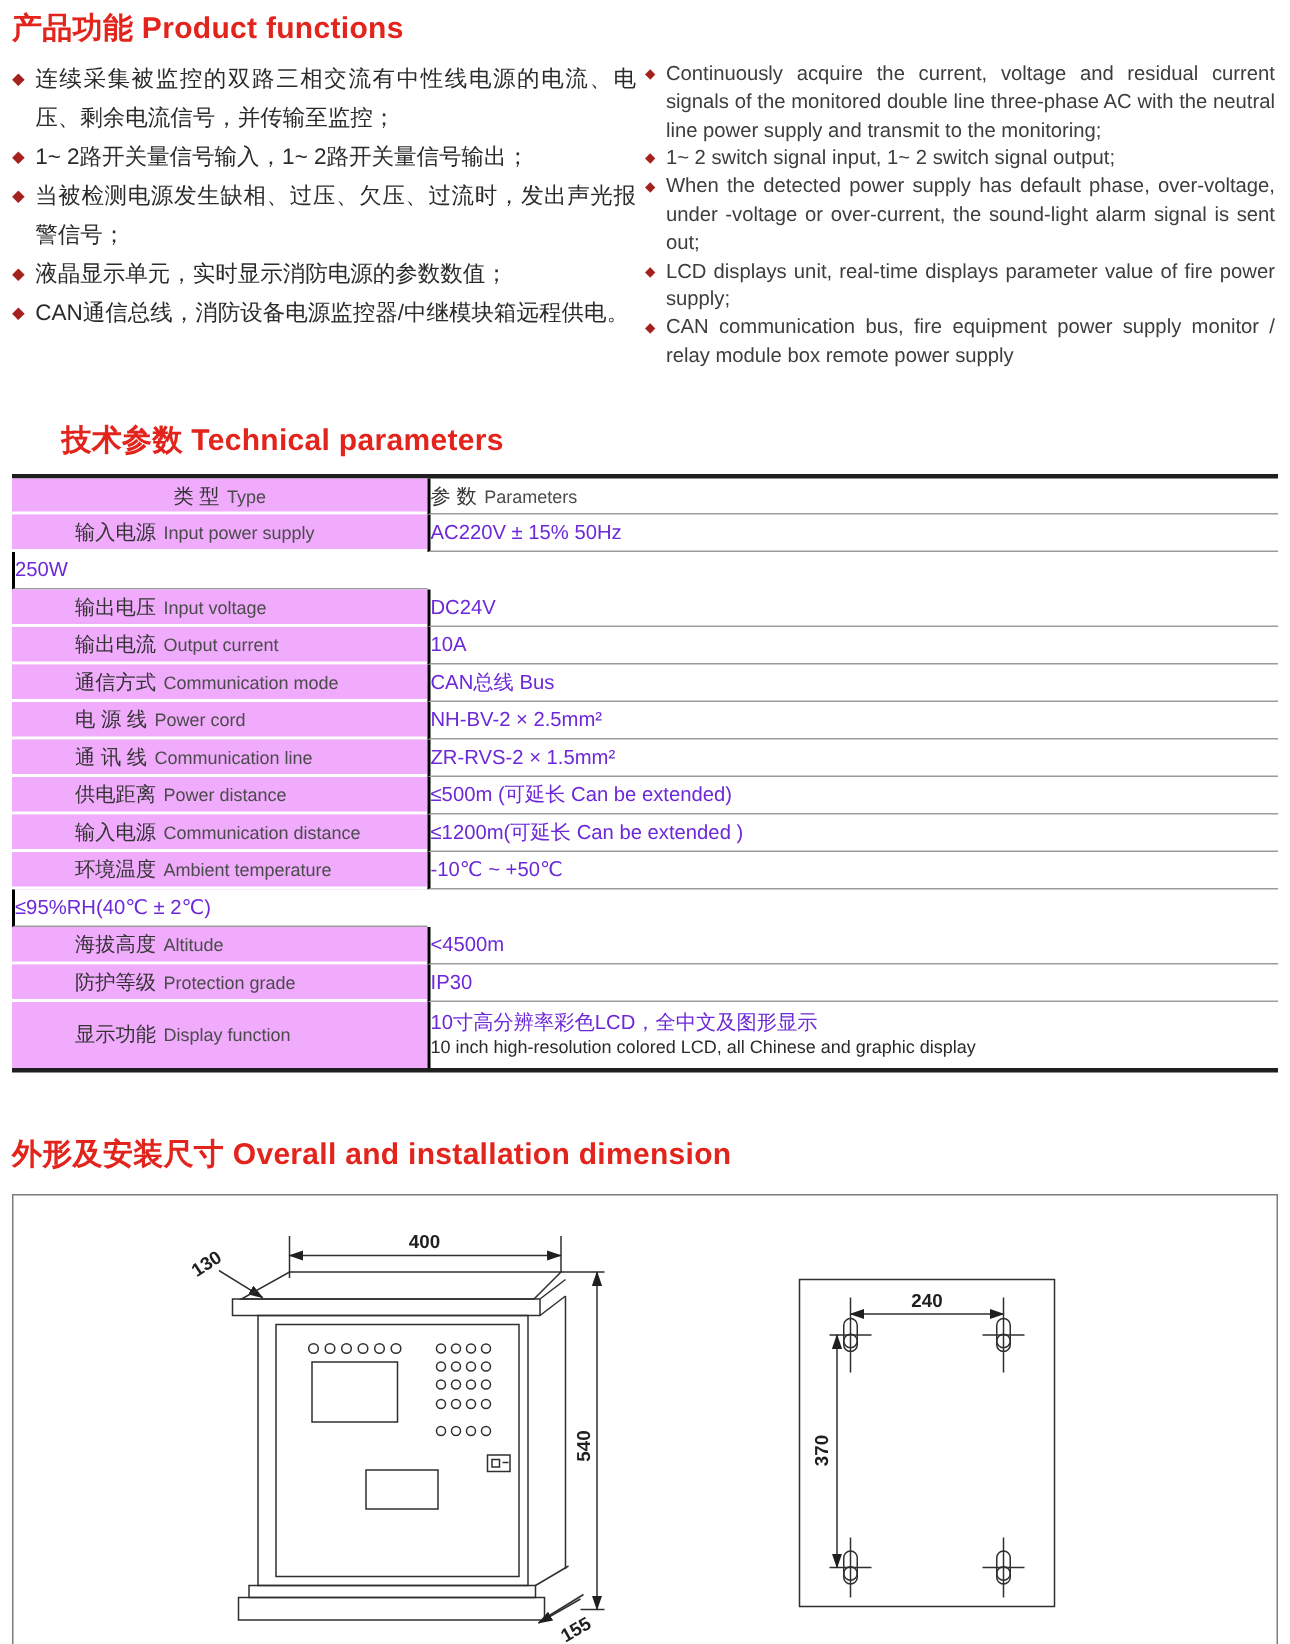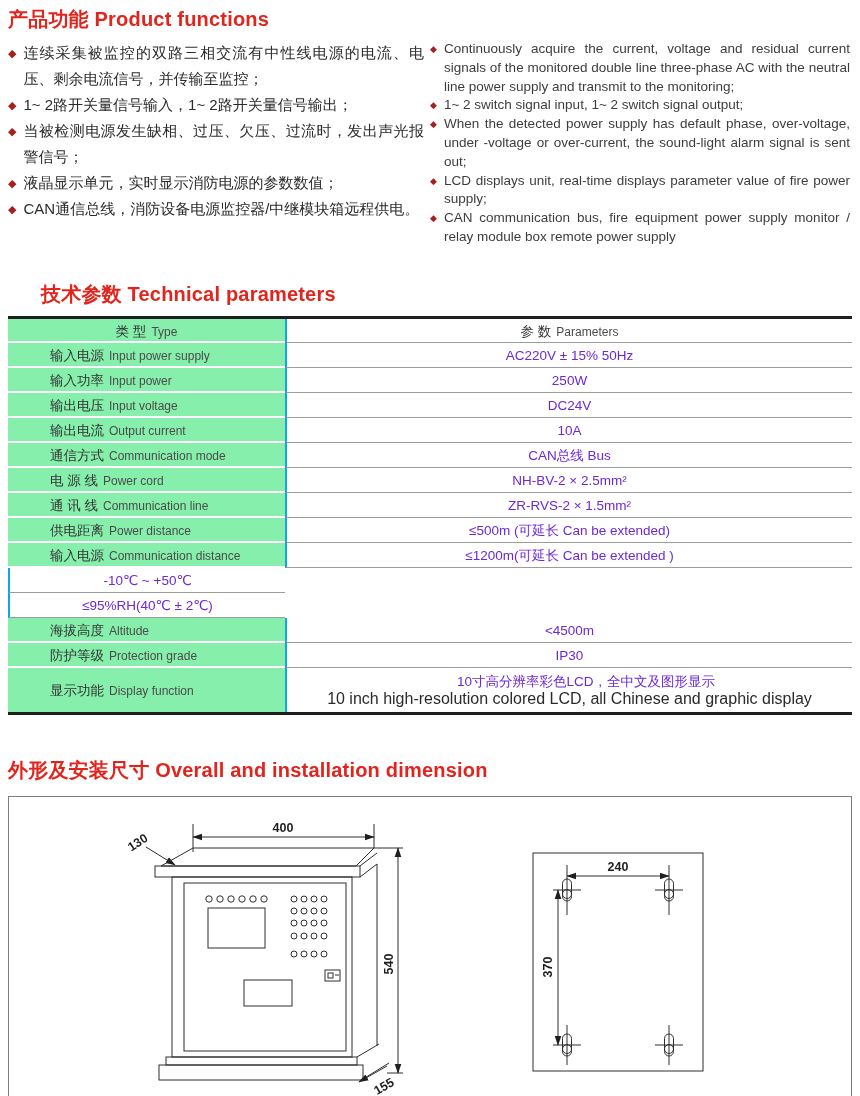--- a/index.html
+++ b/index.html
@@ -28,37 +28,37 @@
   .pf-col-zh li { font-size:15px; line-height:26px; text-align:justify; color:#2b2b2b; }
   .pf-col-zh .blt { font-size:11px; line-height:26px; }
   .pf-col-en li { font-size:13.5px; line-height:18.8px; text-align:justify; color:#3d3d3d; }
   .pf-col-en .blt { font-size:9px; line-height:18.8px; }
 
   
   h1.sec.tp { margin-top:34px;margin-left:33px; }
   .ttable { margin-top:9px; border-top:3px solid #1f1f1f; border-bottom:3px solid #1f1f1f; }
   .trow { display:grid; grid-template-columns:277px 1fr; }
   .trow .l {
-    background:#86efac; border-bottom:2px solid #ffffff;
+    background:#f0abfc; border-bottom:2px solid #ffffff;
     height:25px; line-height:24px; padding-left:42px; white-space:nowrap;
   }
   .trow .r {
-    border-left:2px solid #0ea5e9; border-bottom:1px solid #9c9c9c;
-    height:25px; line-height:24px; text-align:center;
+    border-left:2px solid #000000; border-bottom:1px solid #9c9c9c;
+    height:25px; line-height:24px; 
   }
   .trow.head .l { height:24px; line-height:23px; padding-left:0; text-align:center; }
   .trow.head .r { height:24px; line-height:23px; }
   .trow.last .l, .trow.last .r { border-bottom:none; height:44px; }
   .trow.last .l { line-height:44px; }
   .trow.last .r { line-height:normal; display:flex; flex-direction:column; justify-content:center; }
   .zh-lab { font-size:13.5px; color:#333333; }
   .en-lab { font-size:12px; color:#4b4b4b; margin-left:5px; }
   .val { font-size:13.5px; color:#6d28d9; }
-  .val-sub { font-size:16px; color:#2a2a2a; line-height:15px; }
-  .trow.last .val { line-height:18px;margin-left:33px; }
+  .val-sub { font-size:12px; color:#2a2a2a; line-height:15px; }
+  .trow.last .val { line-height:18px; }
 
   
   h1.sec.dim { margin-top:42px; }
   .draw-panel {
     margin-top:13px; width:844px; height:329px;
     border:1px solid #7d7d7d; background:#ffffff;
   }
   .draw-panel svg { display:block; width:100%; height:100%; }
   svg text { font-family:"Liberation Sans","DejaVu Sans",sans-serif; font-size:12.5px; font-weight:bold; fill:#1f1f1f; }
 </style>
@@ -128,21 +128,20 @@
     <div class="ttable">
       <div class="trow head">
         <div class="l"><span class="zh-lab">类  型</span><span class="en-lab">Type</span></div>
         <div class="r"><span class="zh-lab">参  数</span><span class="en-lab">Parameters</span></div>
       </div>
       <div class="trow">
         <div class="l"><span class="zh-lab">输入电源</span><span class="en-lab">Input power supply</span></div>
         <div class="r"><span class="val">AC220V ± 15%   50Hz</span></div>
       </div>
       <div class="trow">
-        <div class="l"><span class="zh-lab">输入功率</span><span class="en-lab">Input power</span></div>
         <div class="r"><span class="val">250W</span></div>
       </div>
       <div class="trow">
         <div class="l"><span class="zh-lab">输出电压</span><span class="en-lab">Input voltage</span></div>
         <div class="r"><span class="val">DC24V</span></div>
       </div>
       <div class="trow">
         <div class="l"><span class="zh-lab">输出电流</span><span class="en-lab">Output current</span></div>
         <div class="r"><span class="val">10A</span></div>
       </div>
@@ -160,20 +159,21 @@
       </div>
       <div class="trow">
         <div class="l"><span class="zh-lab">供电距离</span><span class="en-lab">Power distance</span></div>
         <div class="r"><span class="val">≤500m (可延长 Can be extended)</span></div>
       </div>
       <div class="trow">
         <div class="l"><span class="zh-lab">输入电源</span><span class="en-lab">Communication distance</span></div>
         <div class="r"><span class="val">≤1200m(可延长 Can be extended )</span></div>
       </div>
       <div class="trow">
+        <div class="l"><span class="zh-lab">环境温度</span><span class="en-lab">Ambient temperature</span></div>
         <div class="r"><span class="val">-10℃ ~ +50℃</span></div>
       </div>
       <div class="trow">
         <div class="r"><span class="val">≤95%RH(40℃ ± 2℃)</span></div>
       </div>
       <div class="trow">
         <div class="l"><span class="zh-lab">海拔高度</span><span class="en-lab">Altitude</span></div>
         <div class="r"><span class="val">&lt;4500m</span></div>
       </div>
       <div class="trow">

